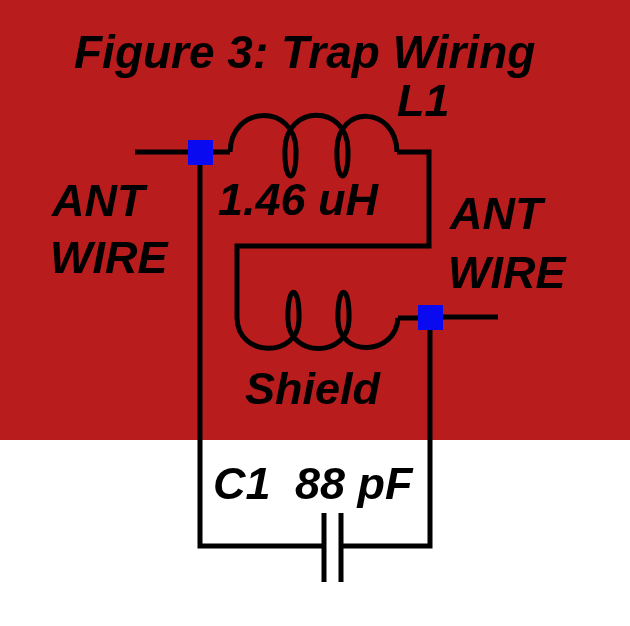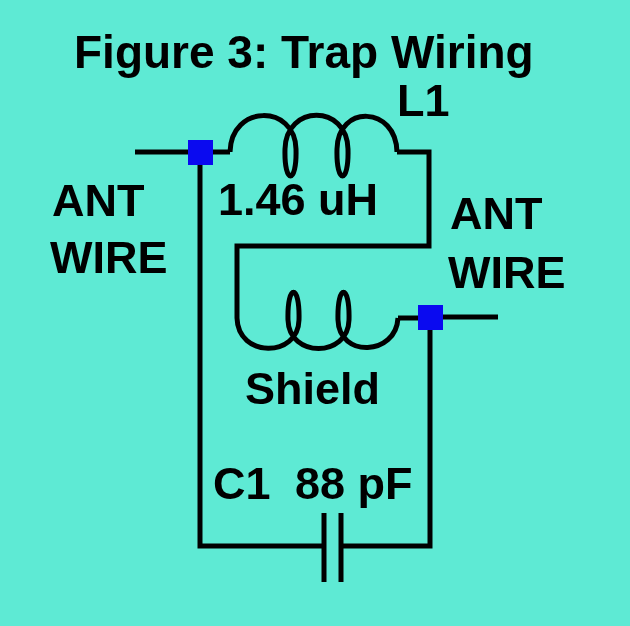--- a/index.html
+++ b/index.html
@@ -6,22 +6,23 @@
     margin: 0;
     padding: 0;
     width: 630px;
     height: 626px;
     background: #ffffff;
     overflow: hidden;
   }
   .schematic-stage {
     position: relative;
     width: 630px;
-    height: 626px;
-    background: #5eead4;
+    height: 440px;
+    background: #b91c1c;
+    font-style: italic;
   }
   svg text {
     font-family: "Liberation Sans", "DejaVu Sans", sans-serif;
     font-weight: bold;
   }
   .title-text   { font-size: 46px; }
   .label-text   { font-size: 45px; }
 </style>
 </head>
 <body>

